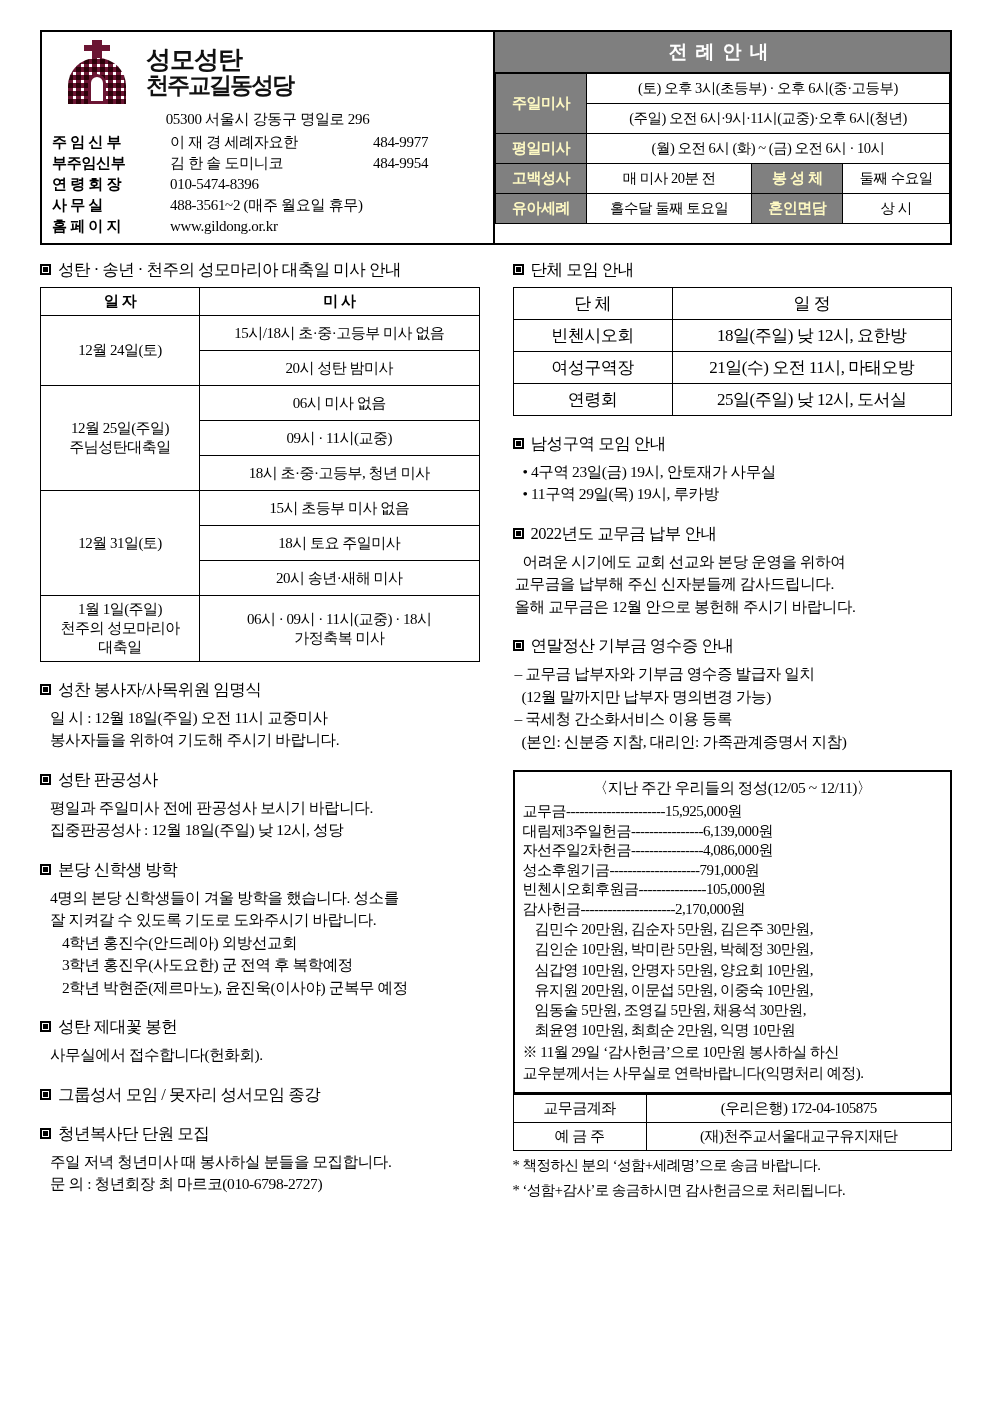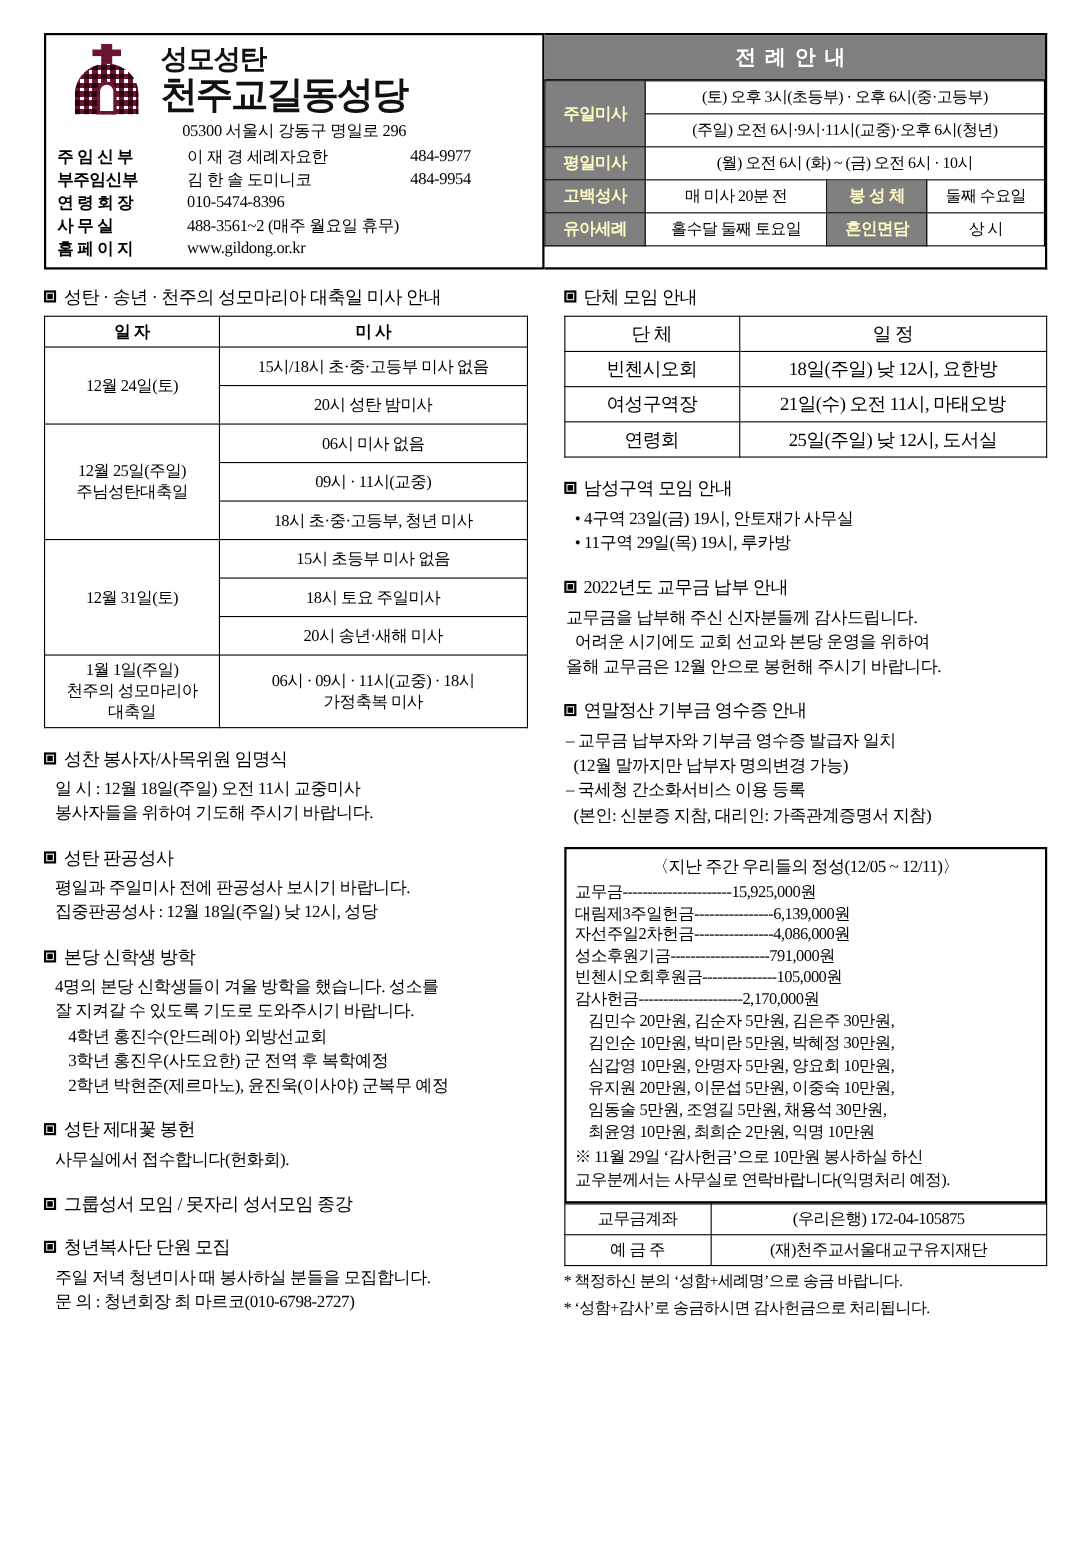--- a/index.html
+++ b/index.html
@@ -19,21 +19,21 @@
   .logo-mark{width:72px;height:64px;position:relative;}
   .logo-mark .cross{position:absolute;left:30px;top:0;width:10px;height:20px;background:#6b1533;}
   .logo-mark .cross:after{content:"";position:absolute;left:-8px;top:5px;width:26px;height:6px;background:#6b1533;}
   .logo-mark .dome{position:absolute;left:6px;top:18px;width:58px;height:46px;background:
      repeating-linear-gradient(90deg,#6b1533 0 5px,#ffffff 5px 8px),
      repeating-linear-gradient(0deg,#6b1533 0 5px,#ffffff 5px 8px);
      background-blend-mode:multiply;border-radius:28px 28px 0 0;}
   .logo-mark .pillar{position:absolute;left:26px;top:34px;width:18px;height:30px;background:#fff;border-radius:9px 9px 0 0;border:3px solid #6b1533;box-sizing:border-box;}
   .logo-text{line-height:1.0;}
   .logo-text .l1{font-family:"Liberation Sans",sans-serif;font-weight:bold;font-size:25px;letter-spacing:-1px;color:#111;}
-  .logo-text .l2{font-family:"Liberation Sans",sans-serif;font-weight:bold;font-size:34px;letter-spacing:-2px;color:#111;margin-top:2px;}
+  .logo-text .l2{font-family:"Liberation Sans",sans-serif;font-weight:bold;font-size:23px;letter-spacing:-2px;color:#111;margin-top:2px;}
   .addr{text-align:center;font-size:15px;margin-top:6px;letter-spacing:-0.3px;}
   .infotable{width:100%;border-collapse:collapse;margin-top:3px;font-size:15px;}
   .infotable td{padding:1px 0;letter-spacing:-0.3px;}
   .infotable td.k{width:118px;font-weight:bold;white-space:nowrap;}
   .infotable td.v{}
   .infotable td.r{text-align:left;width:110px;}
 
   .hdr-right{flex:1;border:2px solid #000;border-left:0;box-sizing:border-box;}
   .hdr-right .title{background:#7f7f7f;color:#fff;text-align:center;font-weight:bold;font-size:19px;letter-spacing:8px;padding:7px 0;border-bottom:1px solid #000;font-family:"Liberation Sans",sans-serif;}
   table.mass{width:100%;border-collapse:collapse;font-size:14.5px;}
@@ -270,22 +270,22 @@
       </div>
 
       <div class="blk">
         <h3 class="sec"><span class="sq"></span><span>남성구역 모임 안내</span></h3>
         <div class="ln">• 4구역  23일(금) 19시, 안토재가 사무실</div>
         <div class="ln">• 11구역 29일(목) 19시, 루카방</div>
       </div>
 
       <div class="blk">
         <h3 class="sec"><span class="sq"></span><span>2022년도 교무금 납부 안내</span></h3>
+        <div class="ln">어려운 시기에도 교회 선교와 본당 운영을 위하여</div>
         <div class="ln" style="margin-left:2px">교무금을 납부해 주신 신자분들께 감사드립니다.</div>
-        <div class="ln">어려운 시기에도 교회 선교와 본당 운영을 위하여</div>
         <div class="ln" style="margin-left:2px">올해 교무금은 12월 안으로 봉헌해 주시기 바랍니다.</div>
       </div>
 
       <div class="blk">
         <h3 class="sec"><span class="sq"></span><span>연말정산 기부금 영수증 안내</span></h3>
         <div class="ln" style="margin-left:2px">– 교무금 납부자와 기부금 영수증 발급자 일치</div>
         <div class="ln" style="margin-left:2px;white-space:pre">  (12월 말까지만 납부자 명의변경 가능)</div>
         <div class="ln" style="margin-left:2px">– 국세청 간소화서비스 이용 등록</div>
         <div class="ln" style="margin-left:2px;white-space:pre">  (본인: 신분증 지참, 대리인: 가족관계증명서 지참)</div>
       </div>

